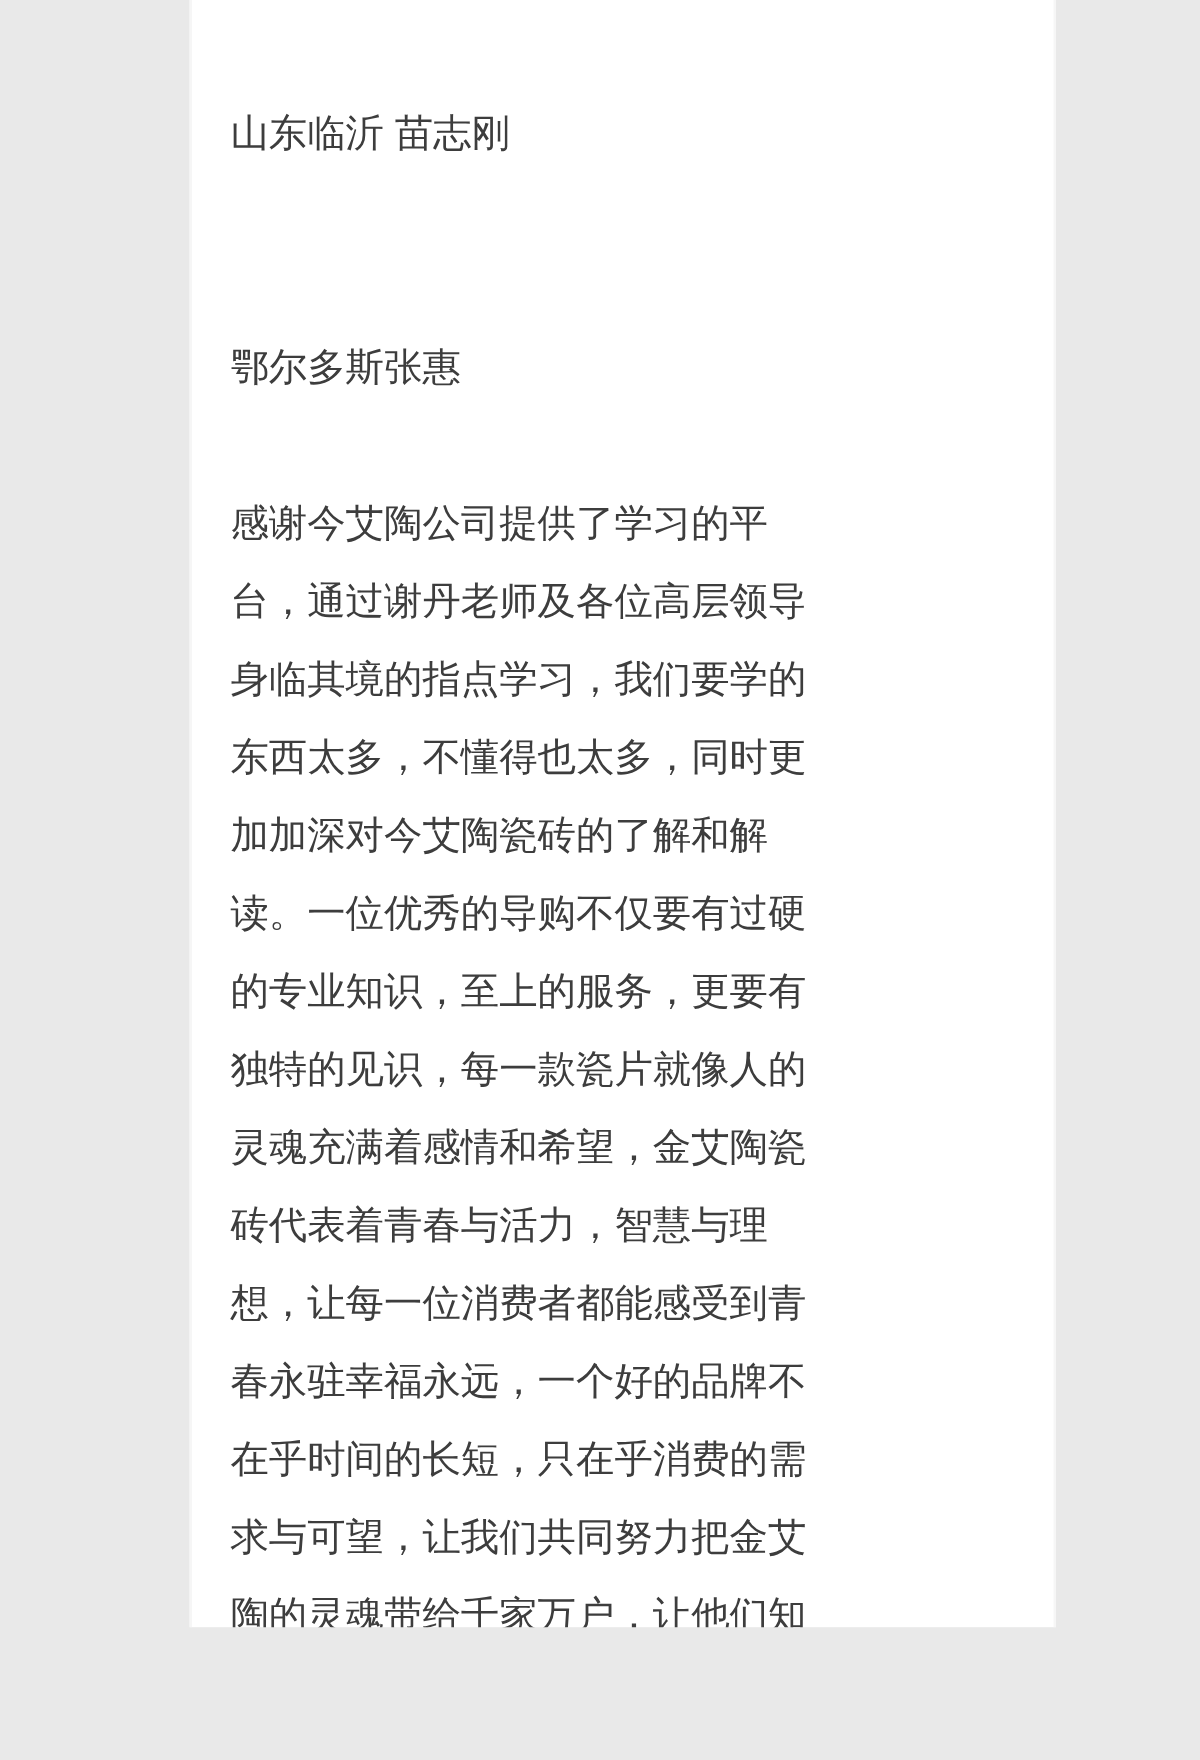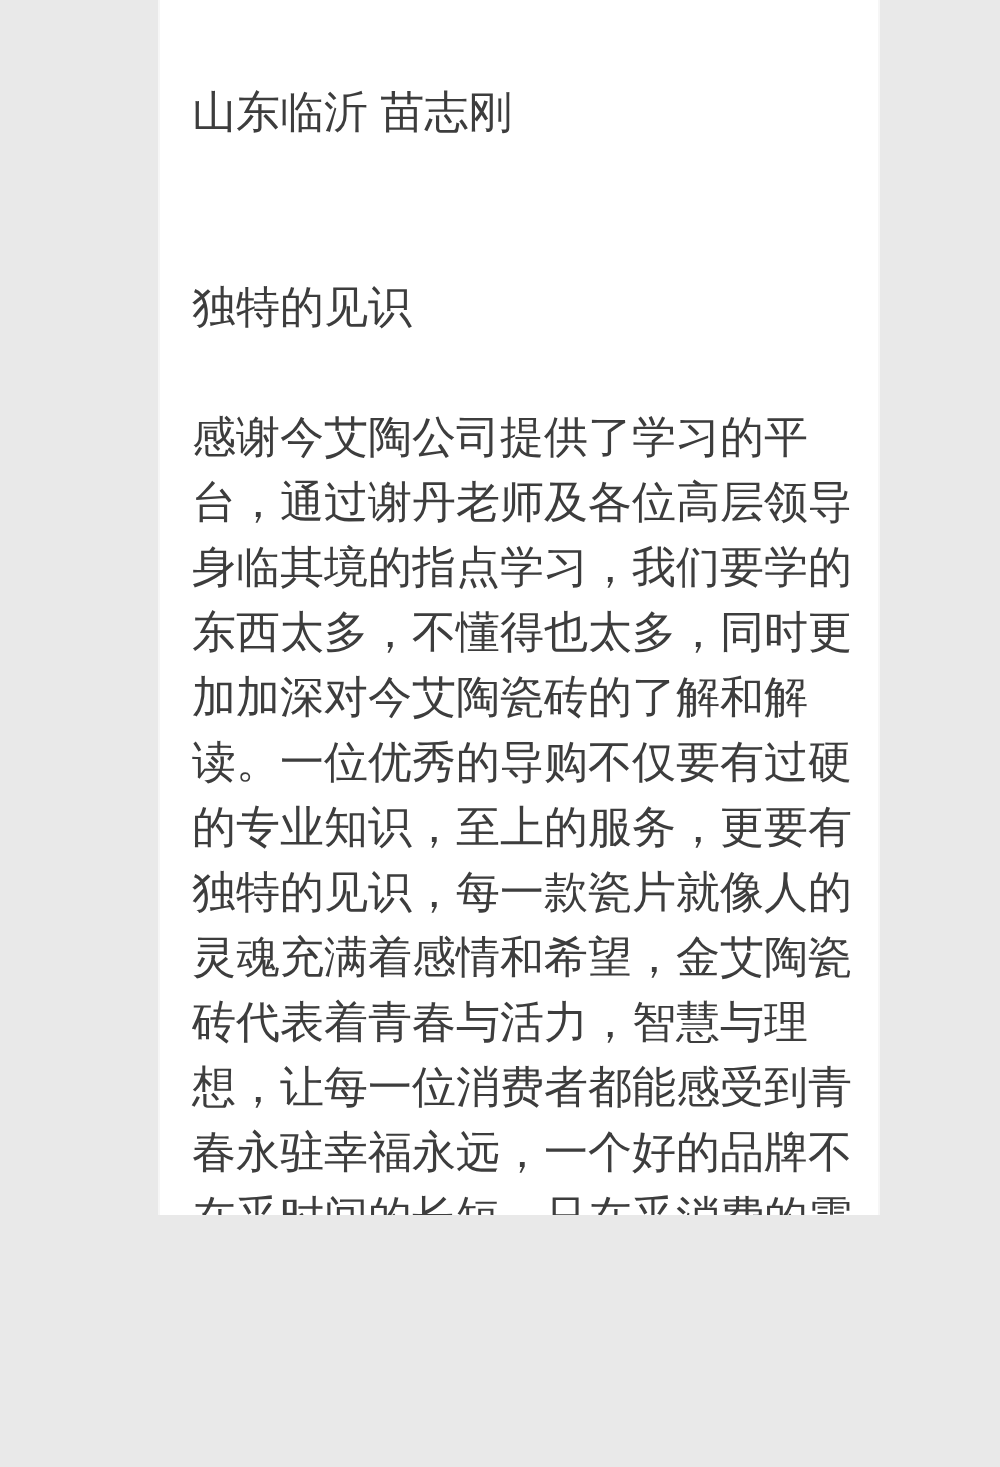--- a/index.html
+++ b/index.html
@@ -20,42 +20,42 @@
     width: 1000px;
     height: 1467px;
     overflow: hidden;
     background: var(--page-background);
   }
   .content-column {
     position: absolute;
     left: 158px;
     top: 0;
     width: 722px;
-    height: 1215px;
+    height: 1356px;
     background: var(--content-background);
     border-left: 2px solid #f6f6f6;
     border-right: 2px solid #f6f6f6;
     padding: 14px 26px 0 32px;
     color: var(--text);
-    font-size: 44px;
+    font-size: 32px;
     line-height: 65px;
     white-space: pre-line;
     overflow: hidden;
   }
   .para { margin: 0; }
   .para.indent-first { text-indent: 2em; }
   .para.gap-above { margin-top: 65px; }
 </style>
 </head>
 <body>
 
 <div class="screen">
   <div class="content-column">
     <p class="para">山东临沂 苗志刚</p>
-    <p class="para gap-above">独特的见识</p>
+    <p class="para gap-above">鄂尔多斯张惠</p>
     <p class="para">感谢今艾陶公司提供了学习的平
 台，通过谢丹老师及各位高层领导
 身临其境的指点学习，我们要学的
 东西太多，不懂得也太多，同时更
 加加深对今艾陶瓷砖的了解和解
 读。一位优秀的导购不仅要有过硬
 的专业知识，至上的服务，更要有
 独特的见识，每一款瓷片就像人的
 灵魂充满着感情和希望，金艾陶瓷
 砖代表着青春与活力，智慧与理

